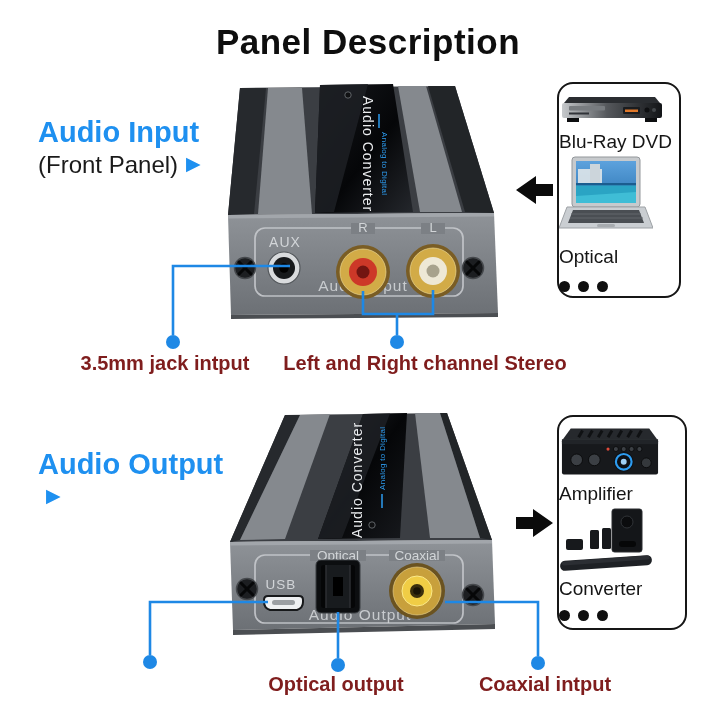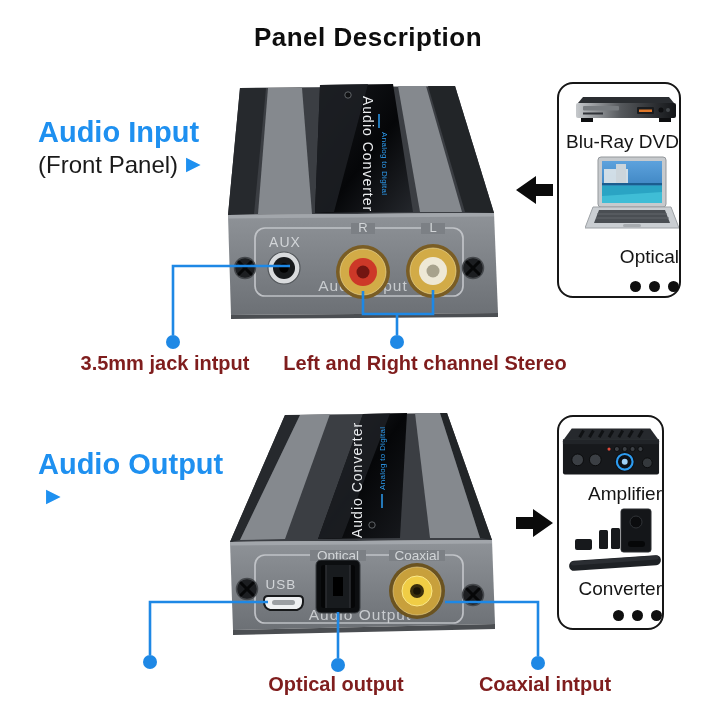--- a/index.html
+++ b/index.html
@@ -1,27 +1,27 @@
 <!DOCTYPE html>
 <html><head>
 <meta charset="utf-8">
 <style>
   html,body{margin:0;padding:0;background:#fff;}
   #canvas{position:relative;width:720px;height:720px;background:#fff;overflow:hidden;
           font-family:"Liberation Sans",sans-serif;color:#111;}
   .abs{position:absolute;}
-  #title{left:16px;right:0;top:22px;text-align:center;font-size:26px;font-weight:700;
+  #title{left:16px;right:0;top:22px;text-align:center;font-size:35px;font-weight:700;
          letter-spacing:.5px;color:#0e0e0e;z-index:8;}
   .sec-head{font-size:29px;font-weight:700;z-index:8;}
   .sec-sub{font-size:24px;color:#1a1a1a;z-index:8;display:flex;align-items:flex-start;}
   .tri{font-size:19px;margin-left:8px;position:relative;top:1px;}
   .callout-label{font-size:20px;font-weight:700;color:#7f1d1d;transform:translateX(-50%);
                  white-space:nowrap;z-index:9;}
   .dev-box{border:2.5px solid #161616;border-radius:16px;background:#fff;z-index:2;
-           display:flex;flex-direction:column;align-items:flex-end;box-sizing:border-box;}
+           display:flex;flex-direction:column;align-items:flex-start;box-sizing:border-box;}
   .mini-label{font-size:19px;color:#151515;white-space:nowrap;line-height:1.15;}
   .dots{display:flex;gap:8px;}
   .dots span{width:11px;height:11px;border-radius:50%;background:#0f0f0f;display:block;}
   .device{position:absolute;z-index:3;}
   #overlay{position:absolute;left:0;top:0;z-index:7;pointer-events:none;}
   svg text{font-family:"Liberation Sans",sans-serif;}
 </style>
 </head>
 <body>
 
@@ -223,21 +223,21 @@
       <rect x="38" y="68" width="18" height="3" rx="1.5" fill="#a7abaf"></rect>
     </svg>
     <div class="mini-label" style="margin-top:4px">Optical</div>
     <div class="dots" style="margin-top:13px">
       <span></span>
         <span></span>
         <span></span>
     </div>
   </div>
 
-  <div class="abs dev-box" style="left:557px;top:415px;width:107px;height:215px">
+  <div class="abs dev-box" style="left:557px;top:415px;width:130px;height:215px">
     <svg width="102" height="52" viewBox="0 0 104 52" style="margin-top:9px">
       <polygon points="12,2 92,2 100,13 4,13" fill="#26292d"></polygon>
       <g stroke="#0f1113" stroke-width="3">
         <line x1="24" y1="4" x2="20" y2="11"></line>
           <line x1="34" y1="4" x2="30" y2="11"></line>
         <line x1="44" y1="4" x2="40" y2="11"></line>
           <line x1="54" y1="4" x2="50" y2="11"></line>
         <line x1="64" y1="4" x2="60" y2="11"></line>
           <line x1="74" y1="4" x2="70" y2="11"></line>
         <line x1="84" y1="4" x2="80" y2="11"></line>

